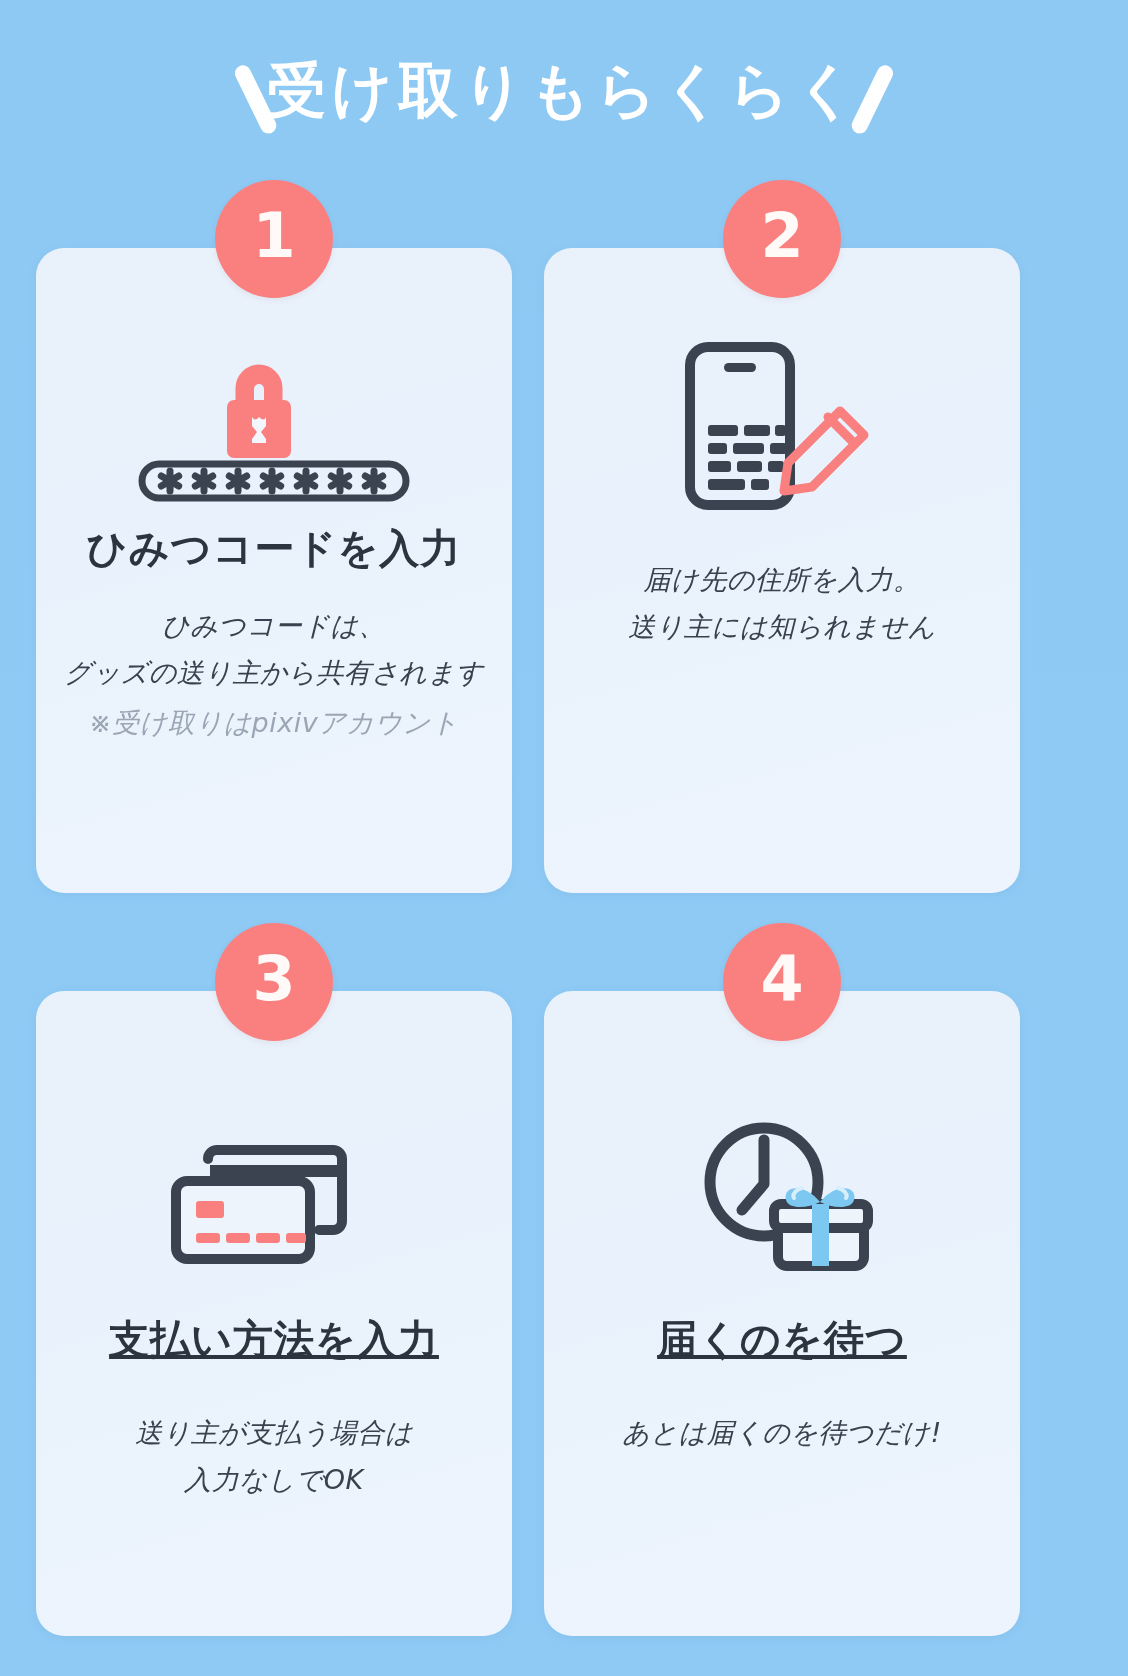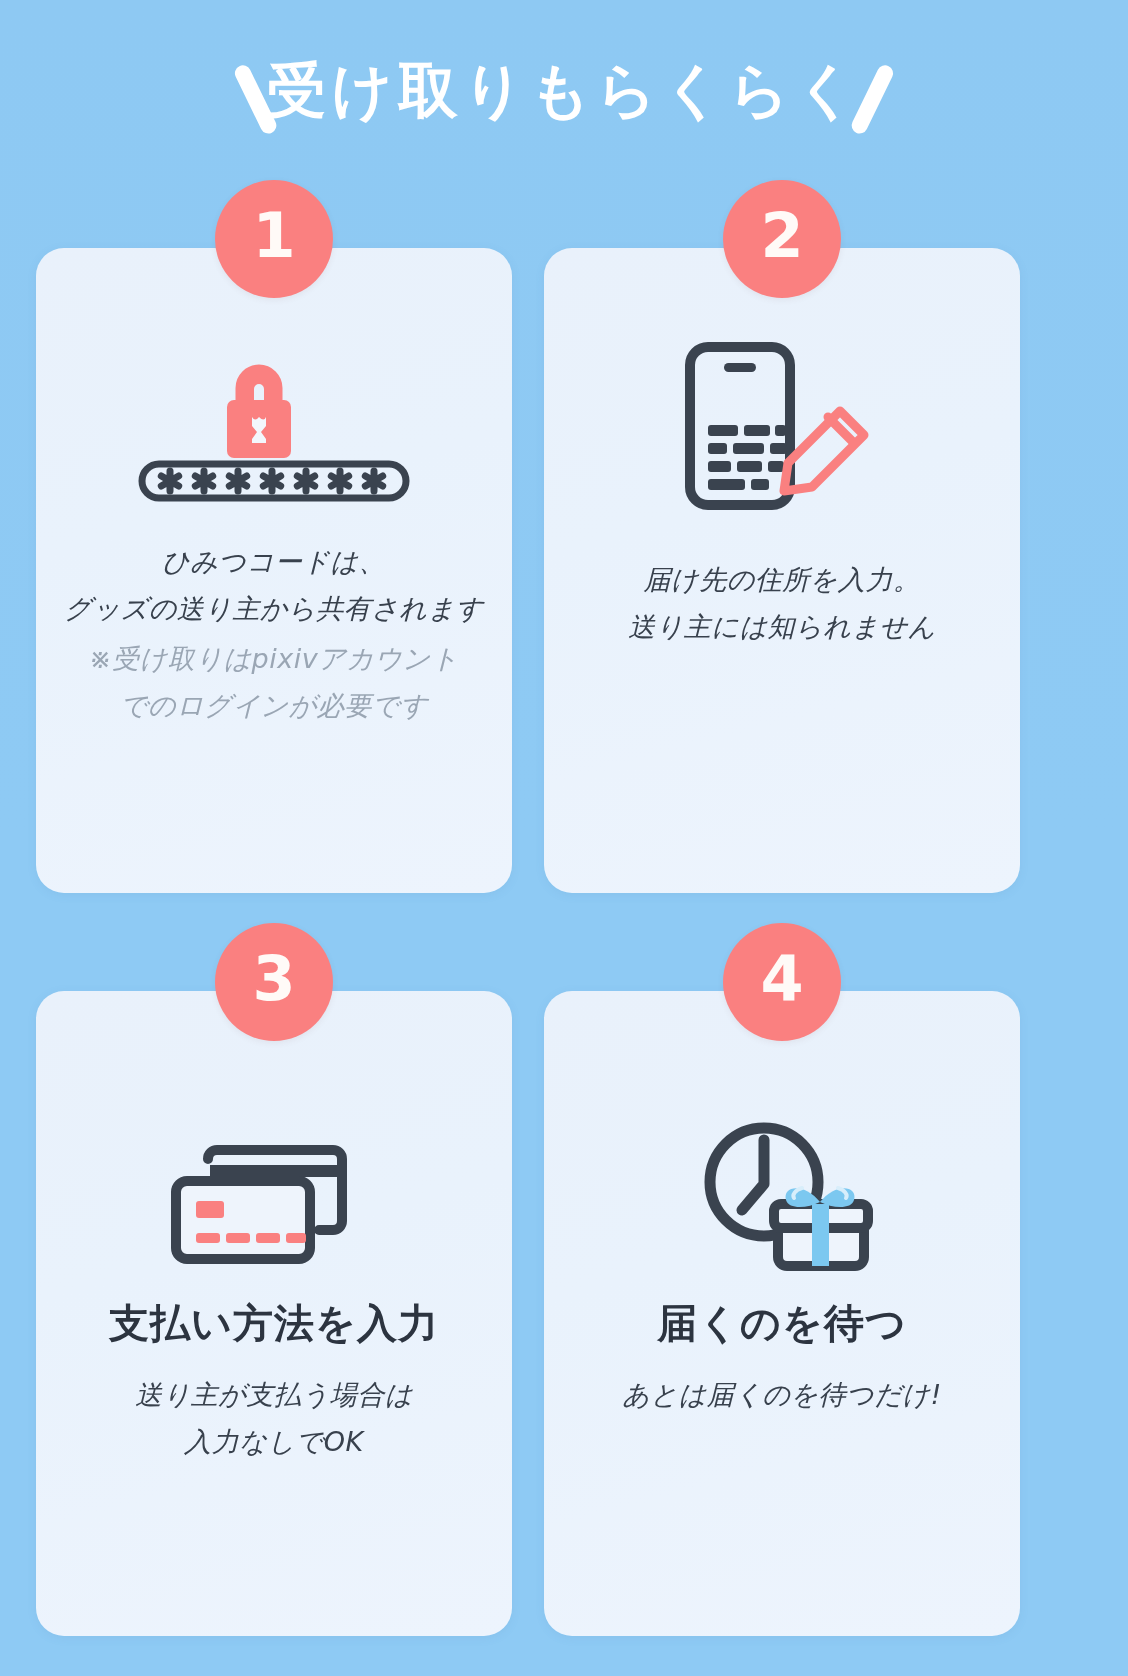--- a/index.html
+++ b/index.html
@@ -145,22 +145,22 @@
     color: #9aa6b4;
     line-height: 1.75;
     letter-spacing: 0.5px;
   }
   .line { display: block; font-style: italic; }
 
   
   .step-2 .card-body { margin-top: 48px; }
   .step-3 .icon-area { padding-top: 110px; height: 300px; }
   .step-4 .icon-area { padding-top: 110px; height: 300px; }
-  .step-3 .card-title, .step-4 .card-title { margin-top: 8px; }
-  .step-3 .card-body, .step-4 .card-body { margin-top: 24px; }
+  .step-3 .card-title, .step-4 .card-title { margin-top: 24px; text-decoration: underline; }
+  .step-3 .card-body, .step-4 .card-body { margin-top: 46px; }
 </style>
 </head>
 <body>
 
 <div class="page">
 
   <div class="header">
     <div class="slash left"></div>
     <div class="header-title">受け取りもらくらく</div>
     <div class="slash right"></div>
@@ -204,28 +204,28 @@
               <g transform="translate(216,135)">
                   <path d="M0 -10 v20 M-8.7 -5 l17.4 10 M-8.7 5 l17.4 -10" stroke="#3a434f" stroke-width="7" stroke-linecap="round"></path>
                 </g>
               <g transform="translate(250,135)">
                   <path d="M0 -10 v20 M-8.7 -5 l17.4 10 M-8.7 5 l17.4 -10" stroke="#3a434f" stroke-width="7" stroke-linecap="round"></path>
                 </g>
             </g>
           </svg>
         </div>
 
+        <div class="card-title">ひみつコードを入力</div>
 
         <div class="card-body">
           <span class="line">ひみつコードは、</span>
           <span class="line">グッズの送り主から共有されます</span>
         </div>
         <div class="card-note">
           <span class="line">※受け取りはpixivアカウント</span>
-          <span class="line">でのログインが必要です</span>
         </div>
       </div>
     </div>
 
     <div class="step step-2">
       <div class="card">
         <div class="badge">
           <span class="badge-num">2</span>
         </div>
 

